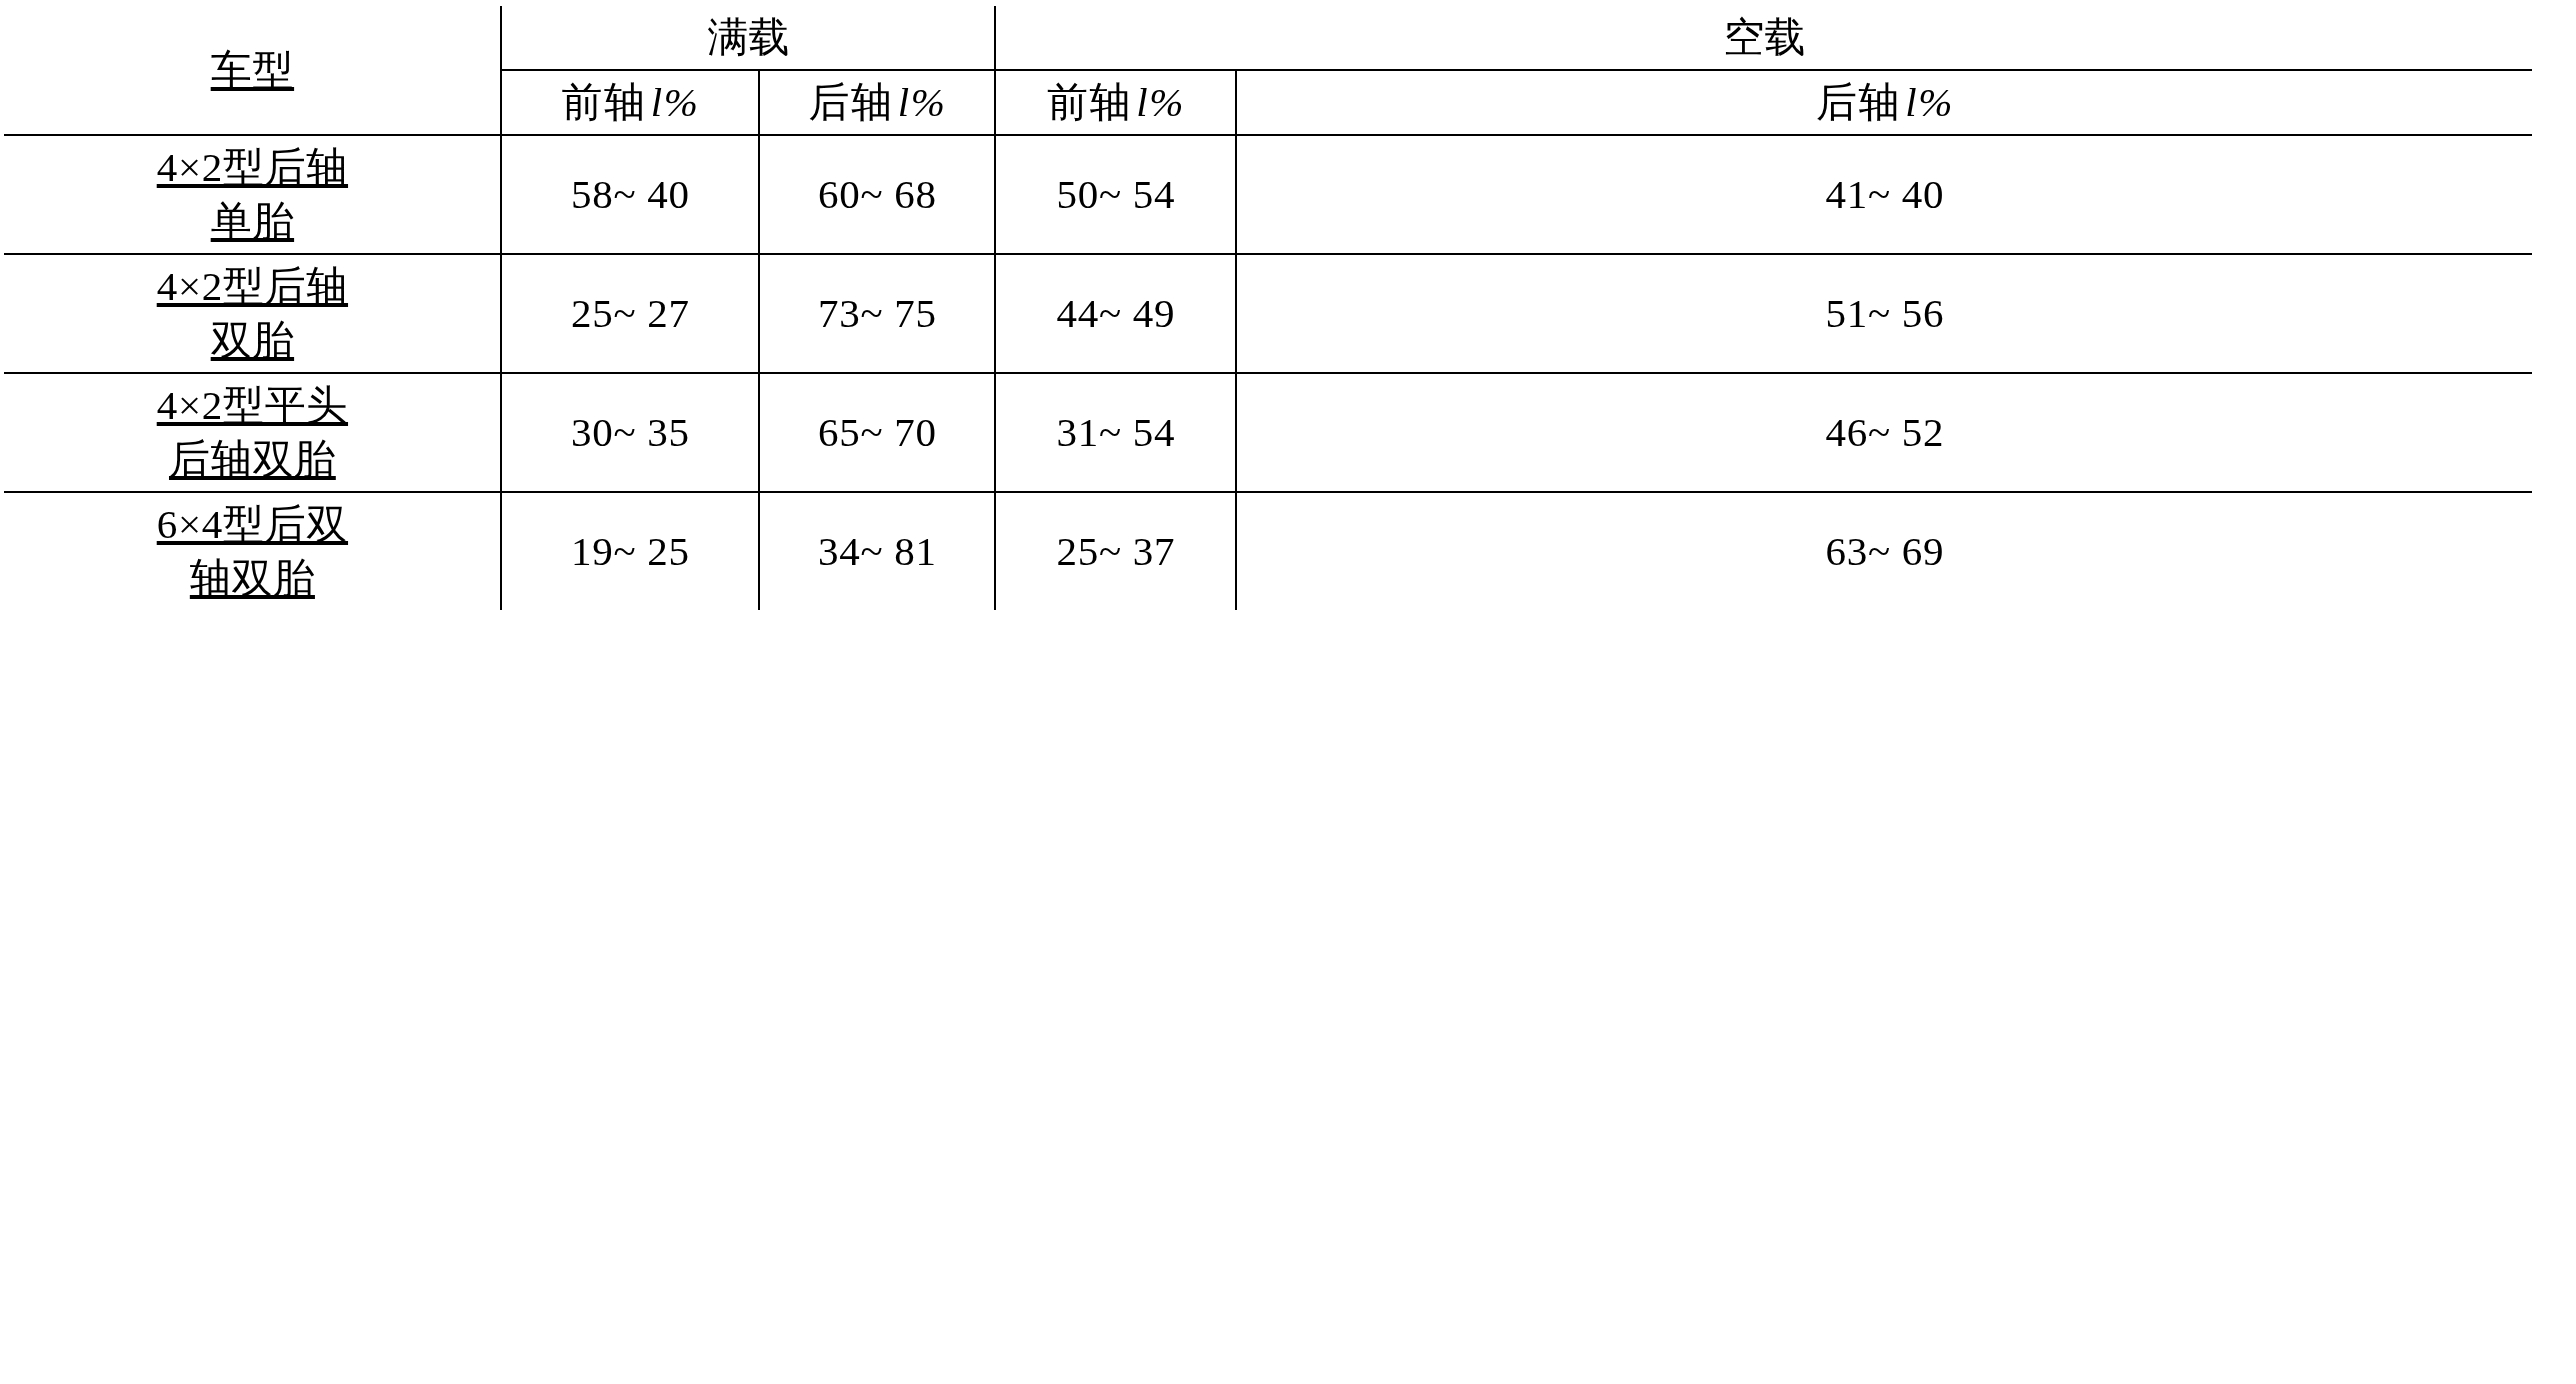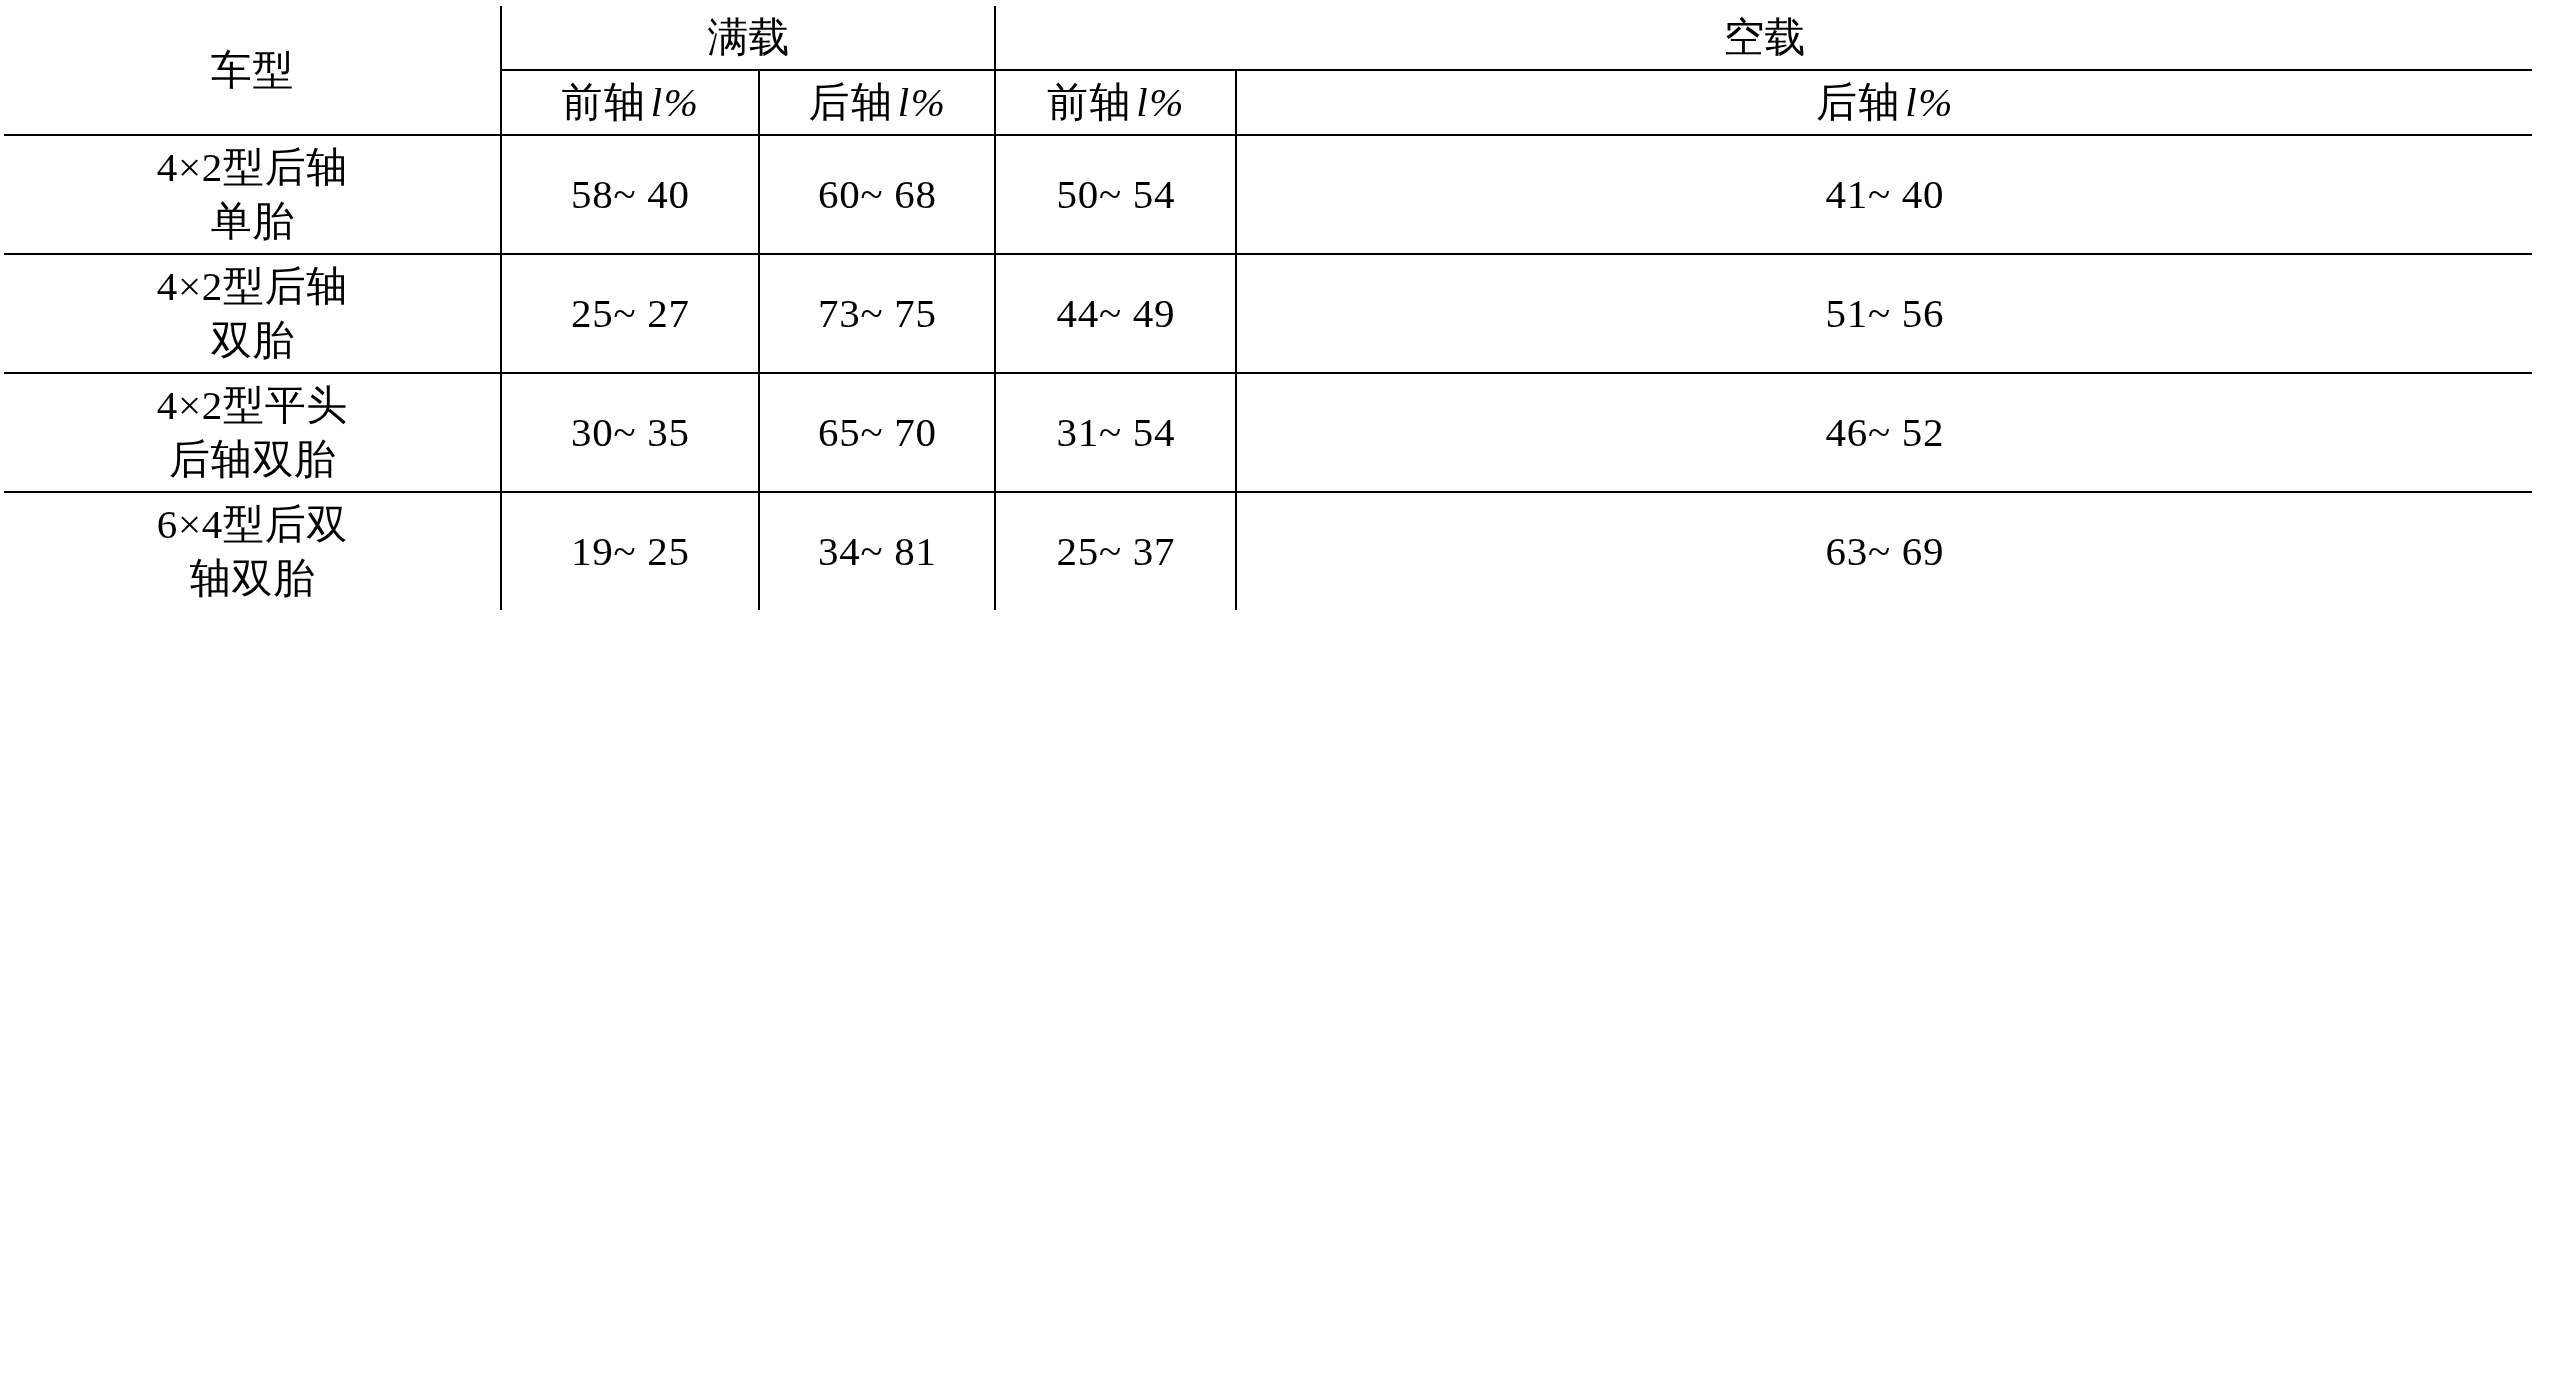--- a/index.html
+++ b/index.html
@@ -73,20 +73,21 @@
   .pct {
     font-style: italic;
     font-family: "Liberation Serif", "DejaVu Serif", serif;
     padding-left: 4.4px;
   }
 
   .model-cell {
     font-size: 41px;
     line-height: 1.38;
     letter-spacing: 0.7px;
+    text-decoration: underline;
   }
 
   .val {
     font-size: 41px;
     letter-spacing: 0.7px;
     white-space: nowrap;
   }
 
   .two-line { display: block; }
 </style>

